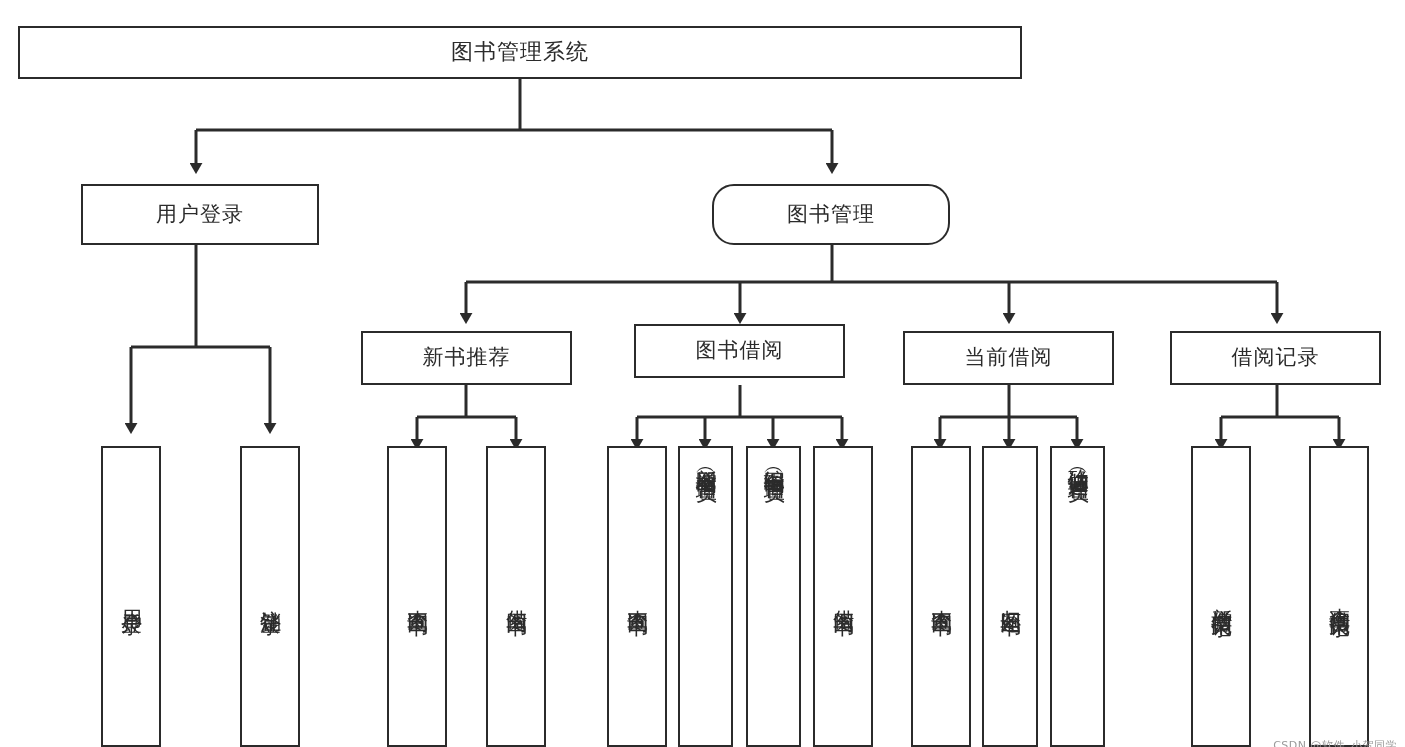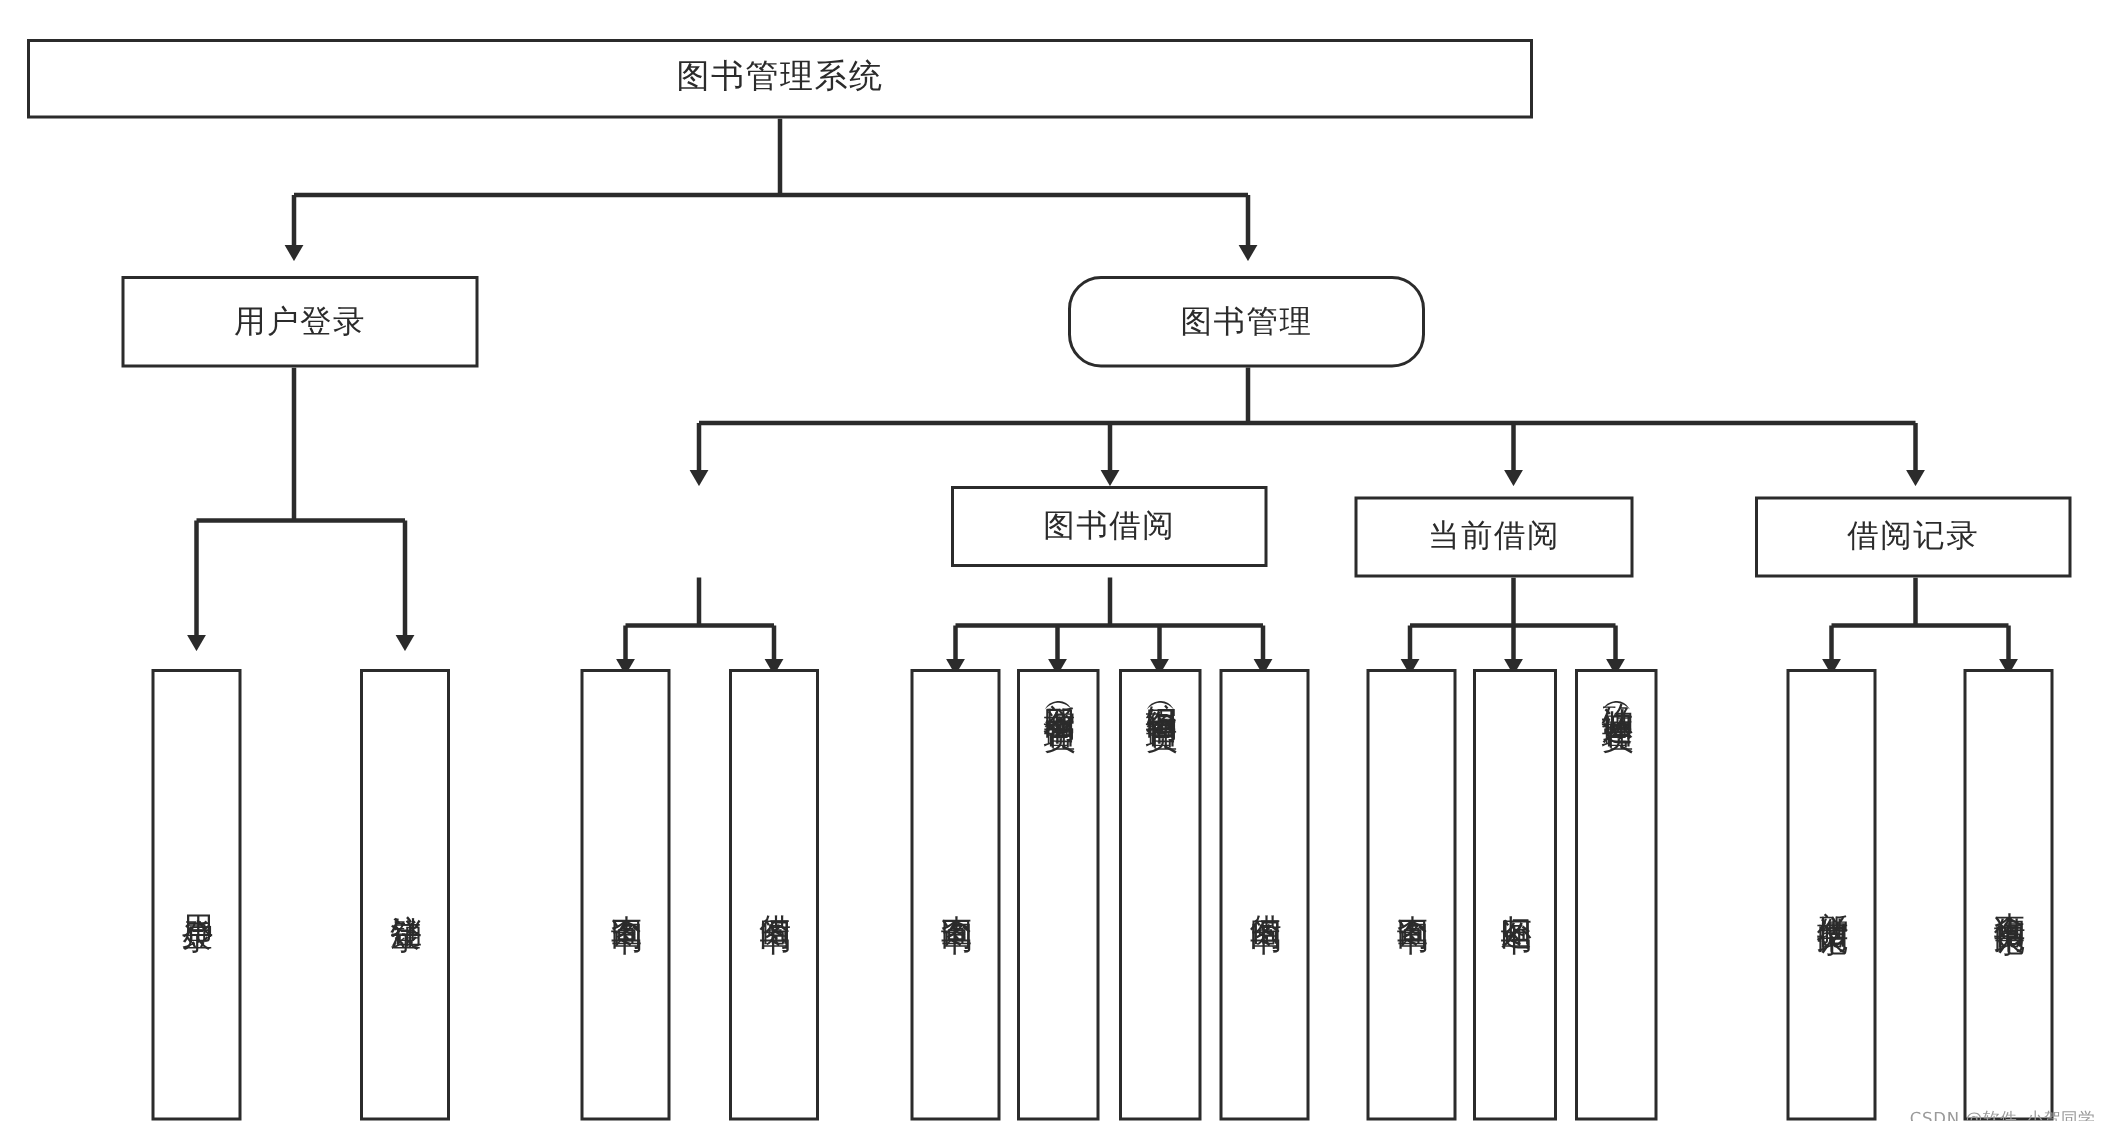--- a/index.html
+++ b/index.html
@@ -144,26 +144,29 @@
   </div>
 
   <div class="node" style="left:81px; top:172px; width:238px; height:61px;">
     <span class="node-h">用户登录</span>
   </div>
 
   <div class="node" style="left:712px; top:172px; width:238px; height:61px;border-radius:22px;">
     <span class="node-h">图书管理</span>
   </div>
 
+  <div class="node" style="left:361px; top:319px; width:211px; height:54px;">
+    <span class="node-h">新书推荐</span>
+  </div>
 
   <div class="node" style="left:634px; top:312px; width:211px; height:54px;">
     <span class="node-h">图书借阅</span>
   </div>
 
-  <div class="node" style="left:903px; top:319px; width:186px; height:54px;">
+  <div class="node" style="left:903px; top:319px; width:211px; height:54px;">
     <span class="node-h">当前借阅</span>
   </div>
 
   <div class="node" style="left:1170px; top:319px; width:211px; height:54px;">
     <span class="node-h">借阅记录</span>
   </div>
 
   <div class="node node-v center-v" style="left:101px; top:434px; width:60px; height:301px;">
     <span class="vtext">用户登录</span>
   </div>

